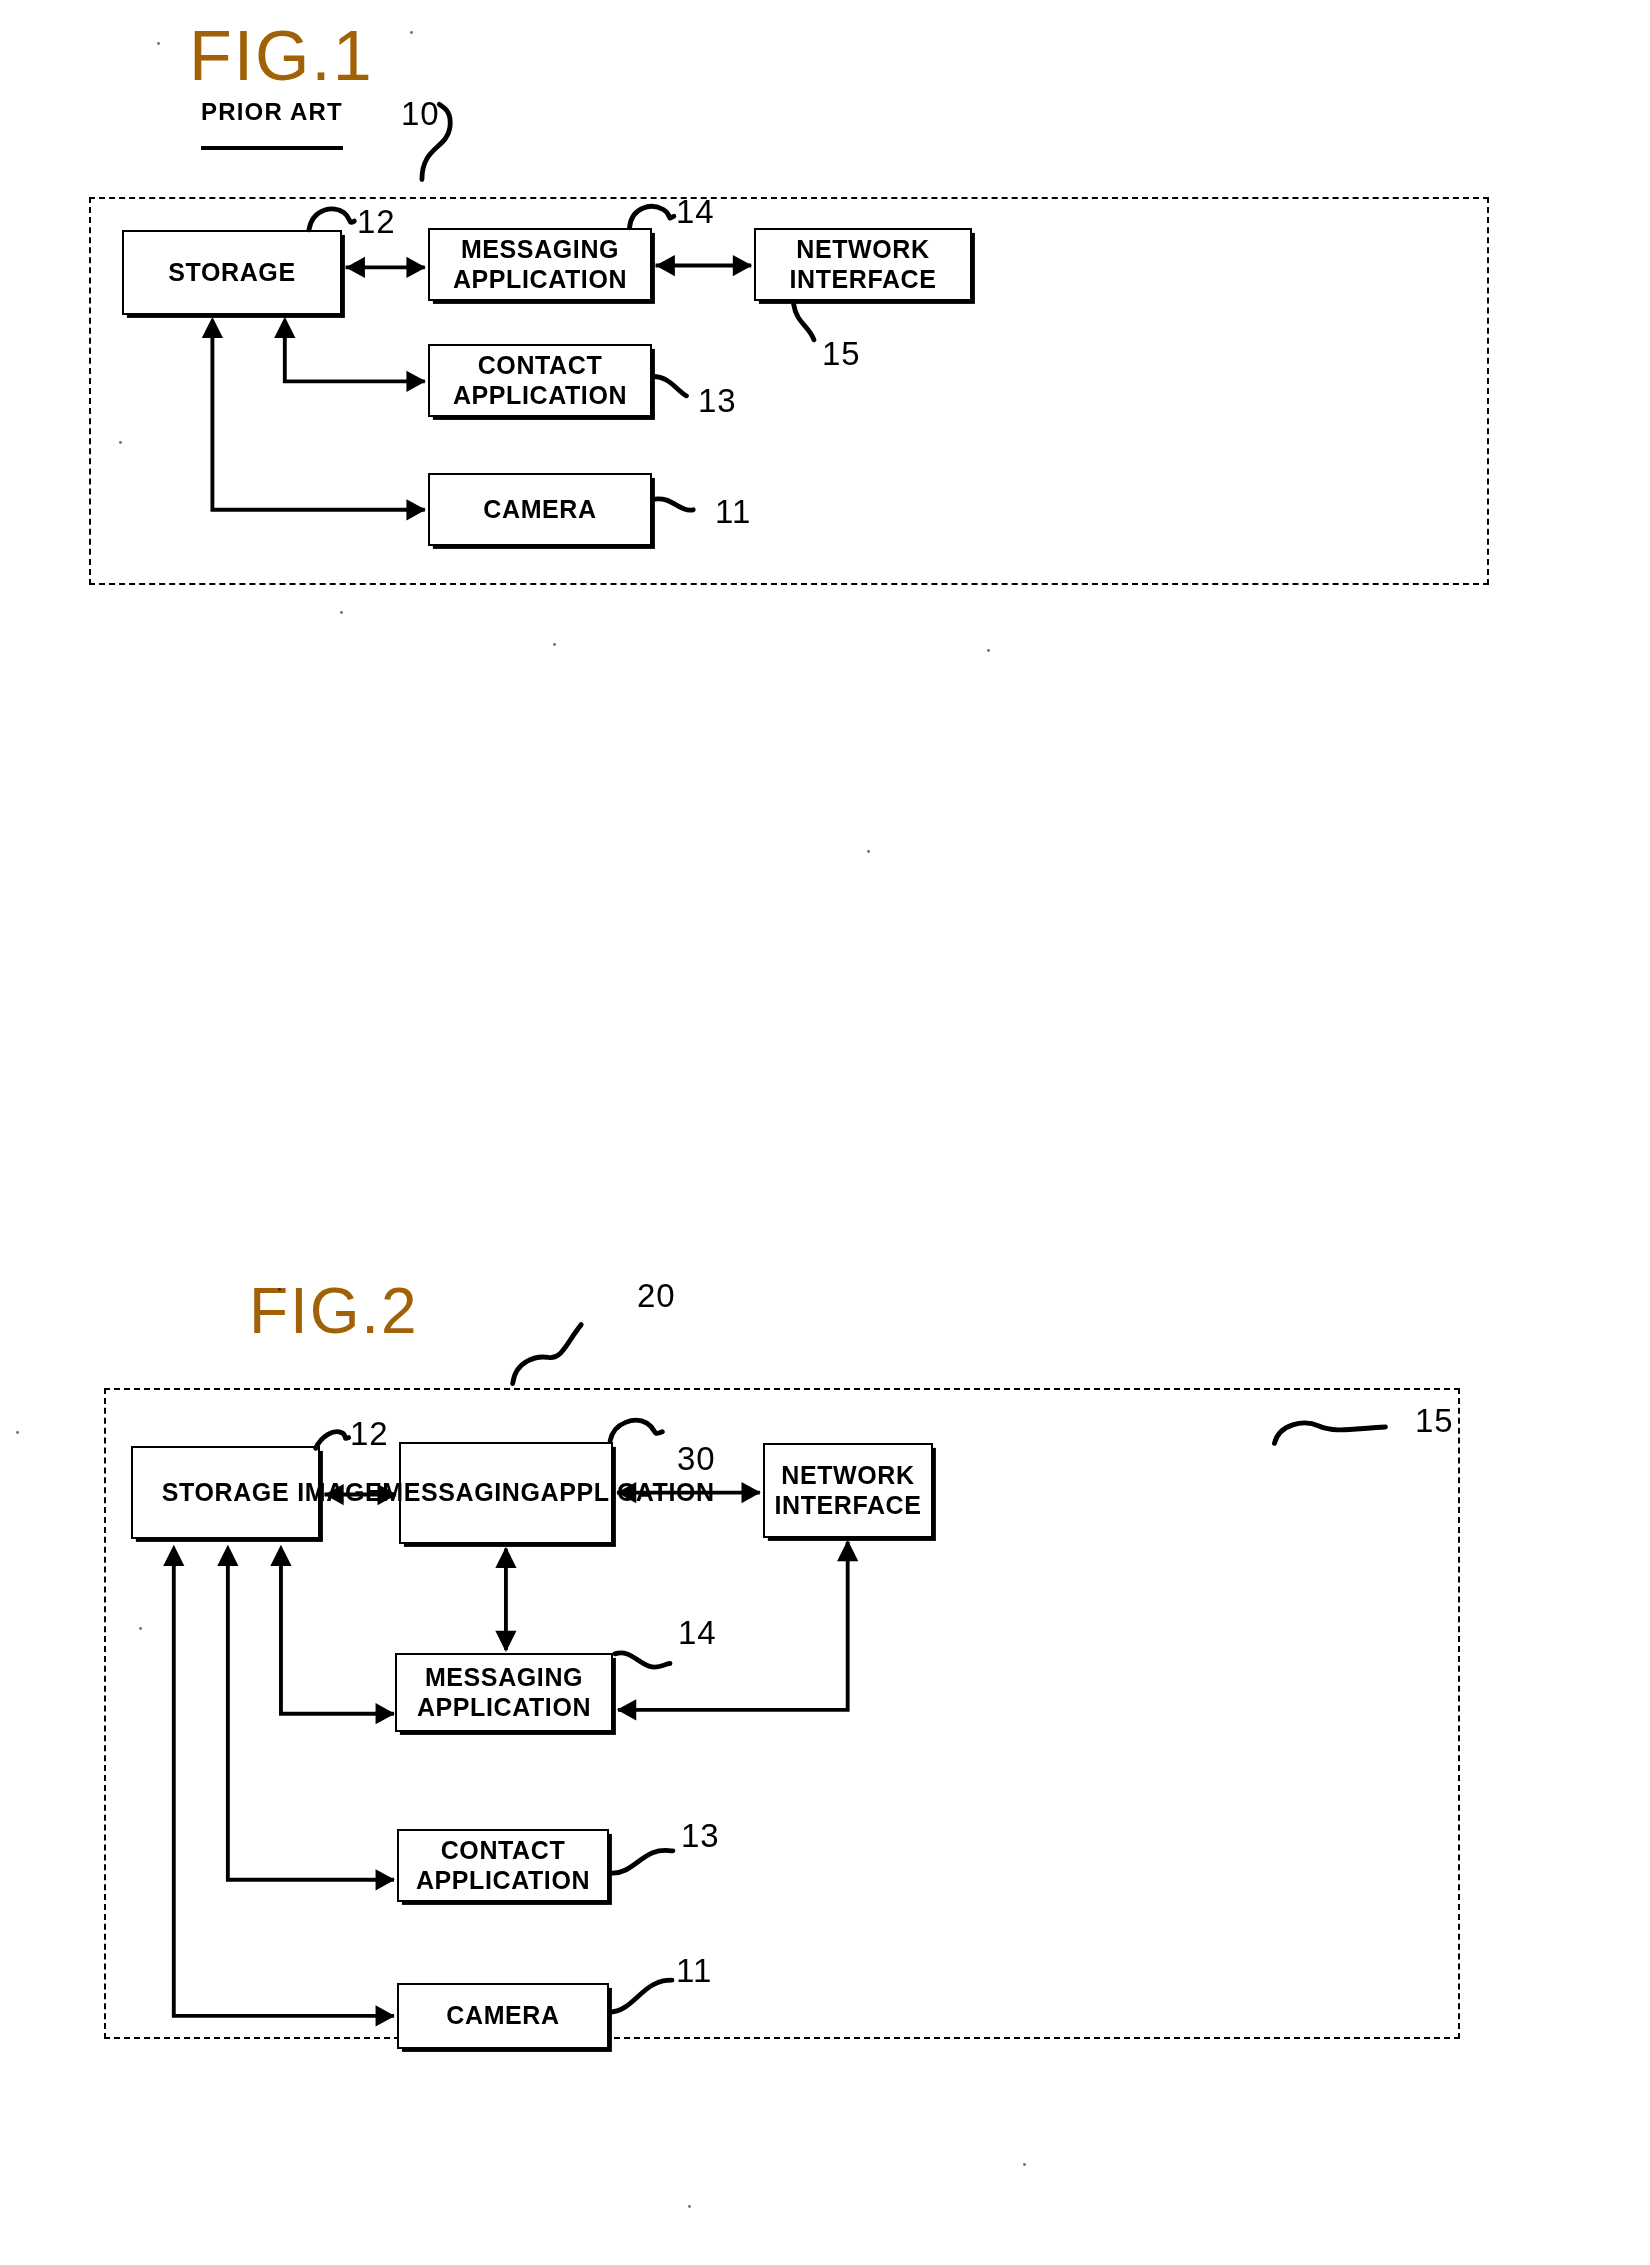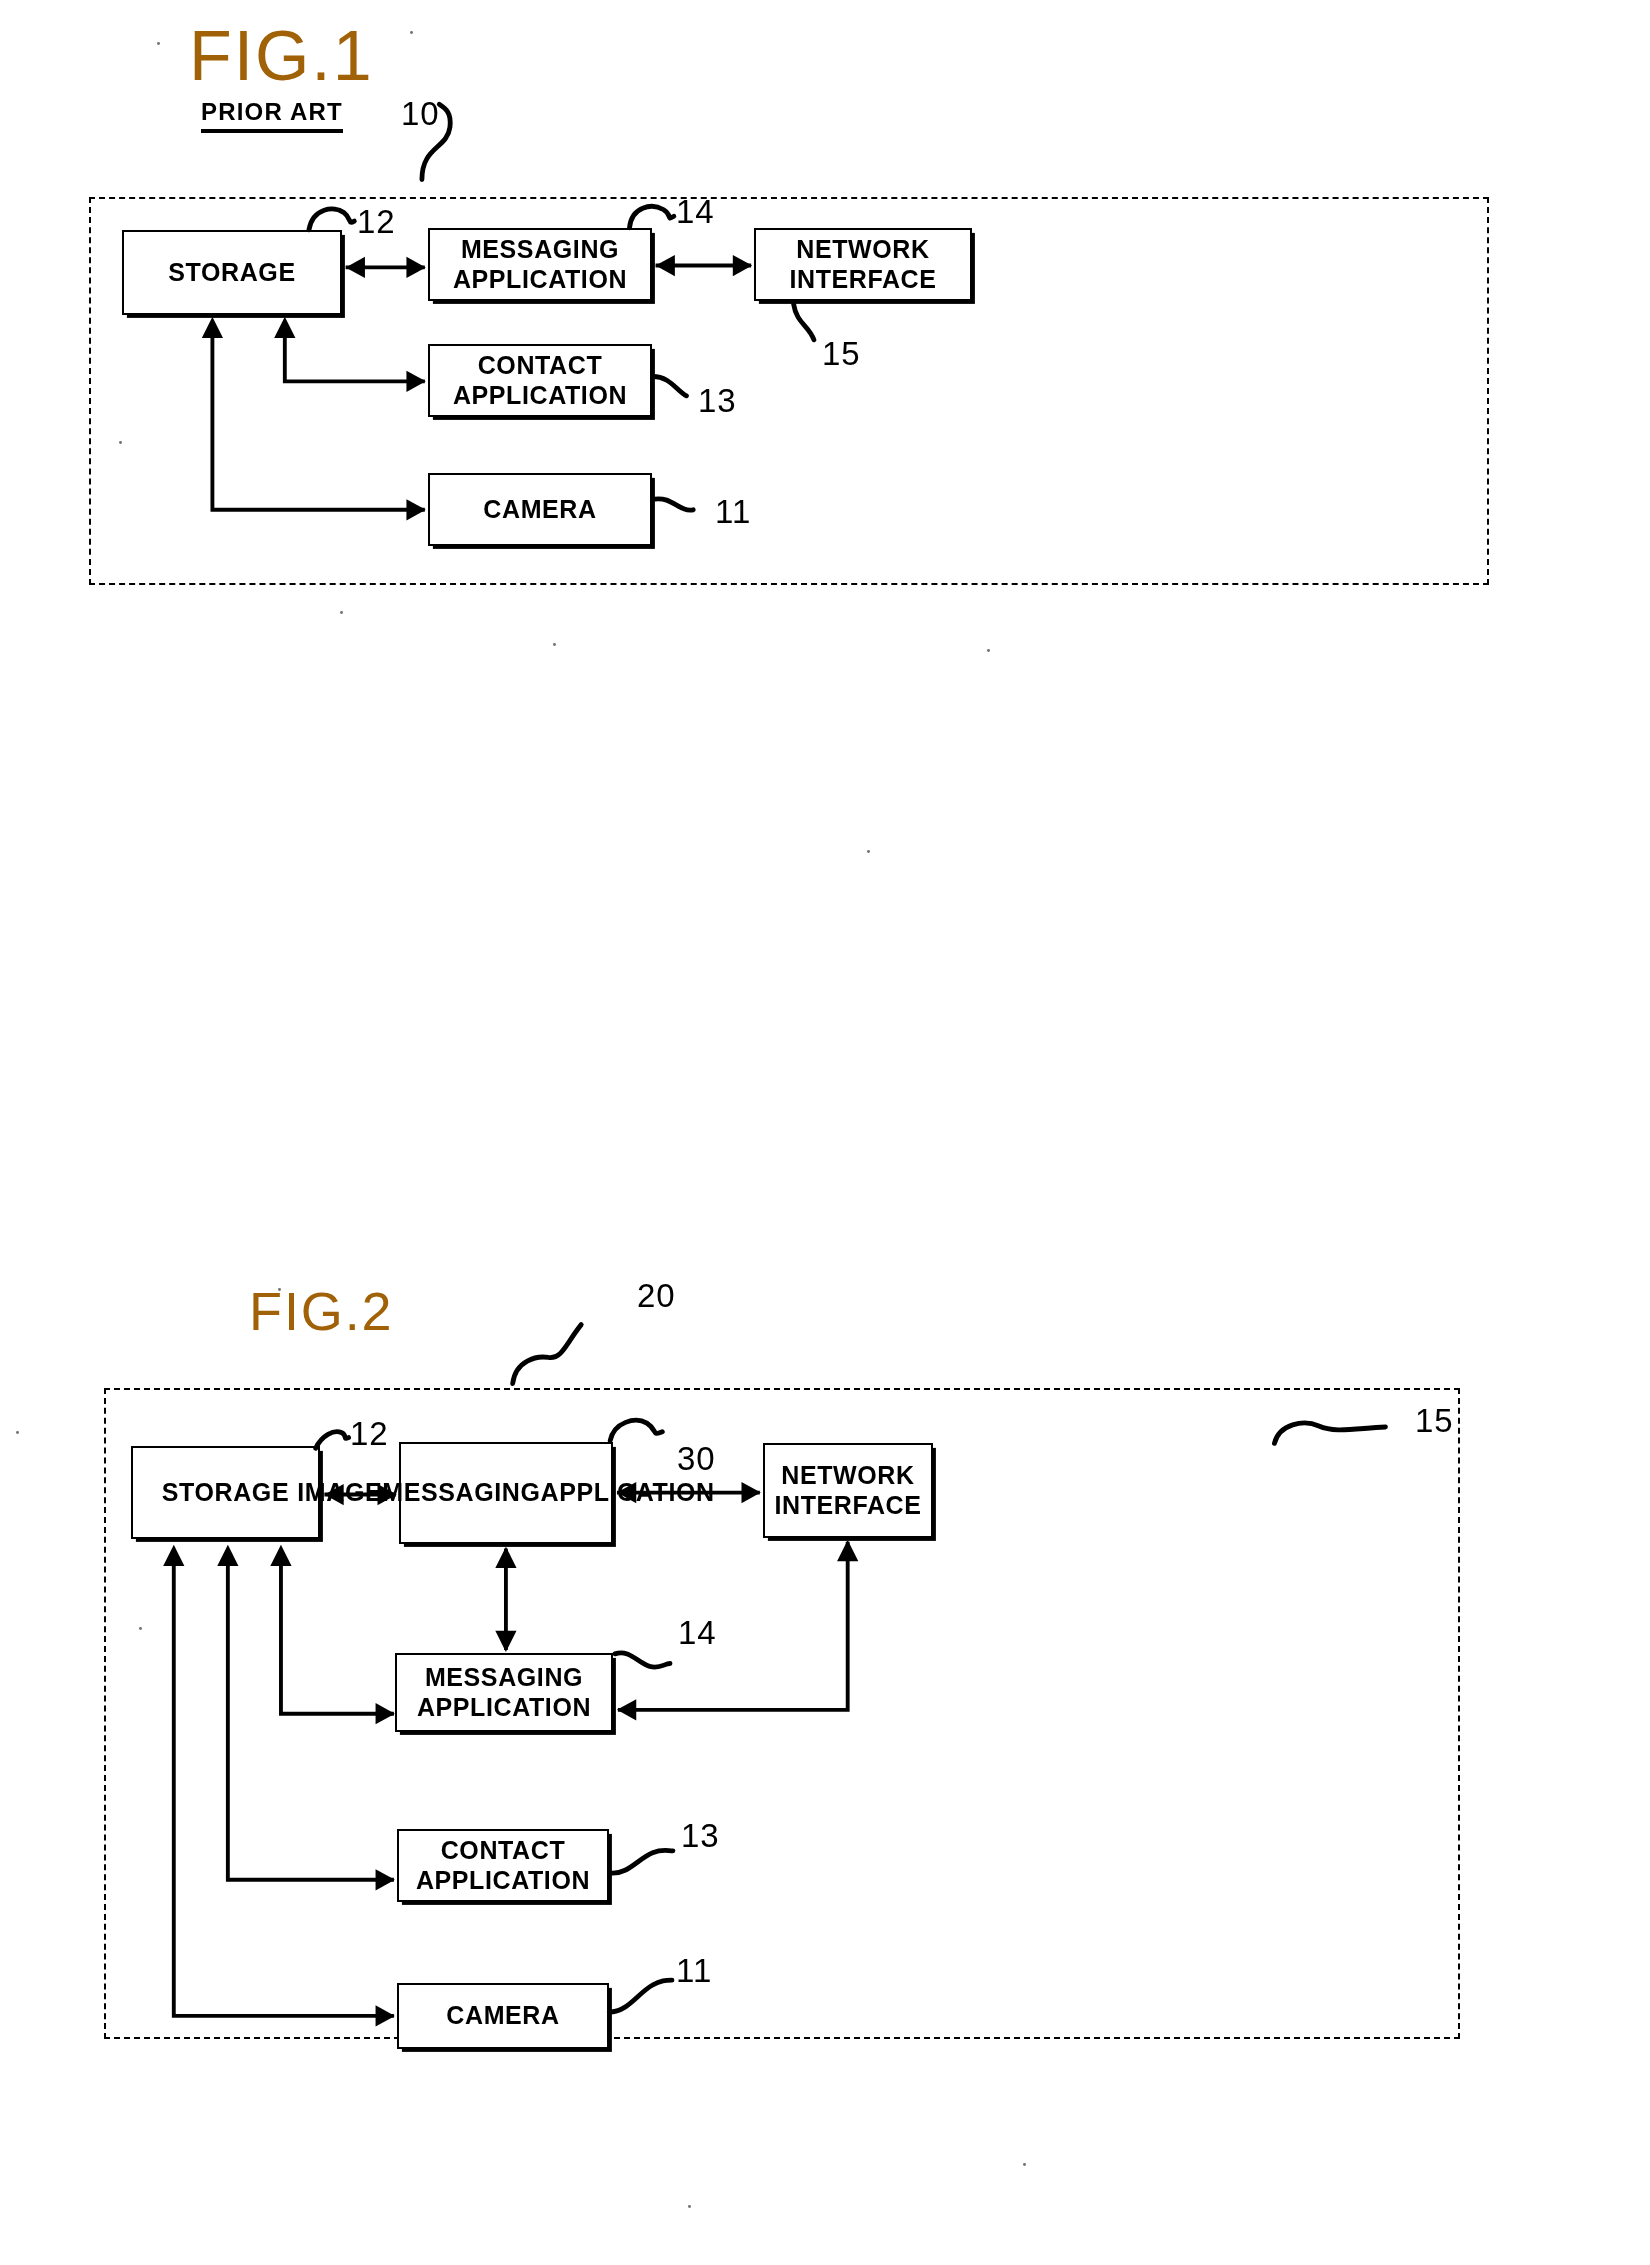--- a/index.html
+++ b/index.html
@@ -32,32 +32,32 @@
   }
   .fig1-title {
     left: 189px;
     top: 21px;
     font-size: 70px;
     line-height: 70px;
   }
   .fig2-title {
     left: 249px;
     top: 1276px;
-    font-size: 54px;
+    font-size: 64px;
     line-height: 70px;
   }
   .prior-art {
     position: absolute;
     left: 201px;
     top: 98px;
     font-size: 24px;
     font-weight: 700;
     letter-spacing: 1.2px;
     border-bottom: 4.8px solid #000;
-    padding-bottom: 3px;
+    padding-bottom: 20px;
     white-space: nowrap;
   }
 
   
   .boundary {
     position: absolute;
     border: 2.9px dashed #000;
     background: transparent;
   }
   .boundary-fig1 {

